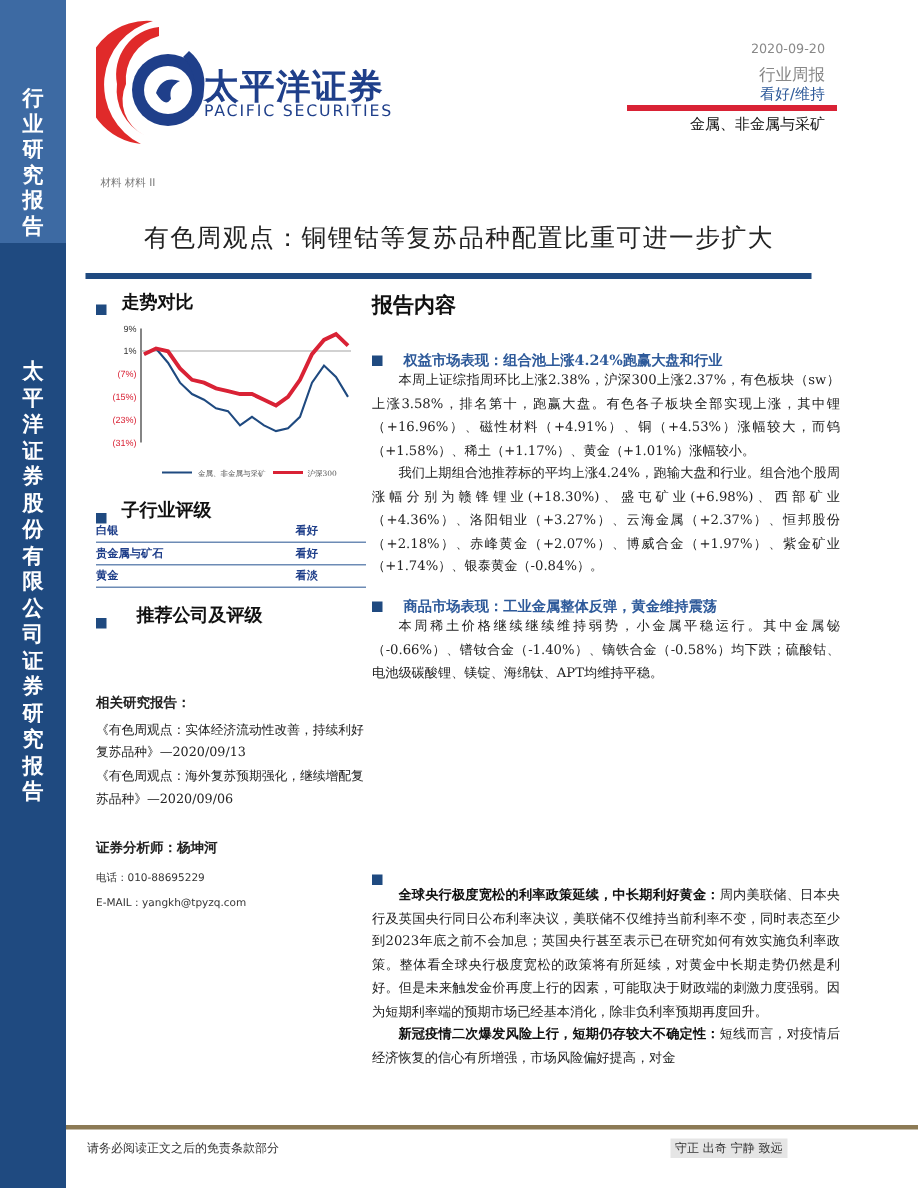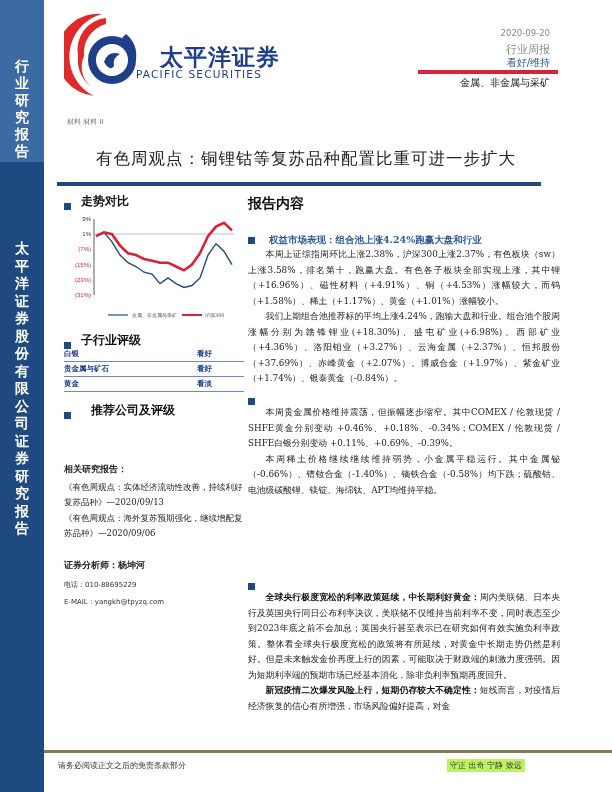--- a/index.html
+++ b/index.html
@@ -8,21 +8,21 @@
   .sidebar-top { position:absolute; left:0; top:0; width:44px; height:162px; background:#3d6aa3; }
   .sidebar-bottom { position:absolute; left:0; top:162px; width:44px; height:630px; background:#1f4a80; }
   .vert { position:absolute; left:0; width:44px; text-align:center; color:#fff; font-weight:bold;
           font-size:14px; line-height:17px; font-family:"DejaVu Serif", serif; }
   .vert span { display:block; }
   .vert-top { top:58px; }
   .vert-bottom { top:240px; font-size:14px; line-height:17.5px; }
 
   .logo { position:absolute; left:64px; top:10px; width:200px; height:90px; }
   .logo-cn { position:absolute; left:136px; top:42px; font-size:23px; font-weight:bold; color:#1f3f8a;
-             font-family:"DejaVu Sans", sans-serif; letter-spacing:1px;padding-left:24px; }
+             font-family:"DejaVu Sans", sans-serif; letter-spacing:1px; }
   .logo-en { position:absolute; left:136px; top:68px; font-size:10.5px; color:#1f3f8a;
              font-family:"DejaVu Sans", sans-serif; letter-spacing:1.2px; }
   .breadcrumb { position:absolute; left:67px; top:117px; font-size:7px; color:#777;
                 font-family:"DejaVu Sans", sans-serif; }
 
   .meta { position:absolute; right:62px; text-align:right; font-family:"DejaVu Sans", sans-serif; }
   .meta-date { top:28px; font-size:8.5px; color:#888; }
   .meta-type { top:42px; font-size:11px; color:#888; }
   .meta-rating { top:56px; font-size:10px; color:#2e5a9a; }
   .red-rule { position:absolute; left:418px; top:70px; width:140px; height:4px; background:#d92235; }
@@ -50,21 +50,21 @@
   .right-col { position:absolute; left:248px; width:312px; }
   .report-head { top:195px; font-size:14px; font-weight:bold; color:#111; }
   .bullet-head { font-weight:bold; color:#2e5a9a; font-size:9.5px; display:flex; align-items:center; }
   .bullet-head .sq { margin-right:14px; }
   .para { font-size:8.8px; line-height:15.5px; color:#222; text-align:justify; }
   .para.indent { text-indent:2em; }
   .para b { color:#111; }
 
   .footer-rule { position:absolute; left:44px; top:750px; width:568px; height:3px; background:#8c7a55; }
   .footer-left { position:absolute; left:58px; top:760px; font-size:8px; color:#333; }
-  .footer-right { position:absolute; left:447px; top:759px; font-size:8px; color:#333; background:#bef264; padding:1px 3px; }
+  .footer-right { position:absolute; left:447px; top:759px; font-size:8px; color:#333; background:#e5e5e5; padding:1px 3px; }
 </style>
 </head>
 <body>
 
 <div class="sidebar-top"></div>
 <div class="sidebar-bottom"></div>
 <div class="vert vert-top" id="vtop">
     <span>行</span>
     <span>业</span>
     <span>研</span>
@@ -174,28 +174,28 @@
 </div>
 
 <div class="right-col report-head">报告内容</div>
 
 <div class="right-col" style="top:234px;">
   <div class="bullet-head">
     <span class="sq"></span>
     <span>权益市场表现：组合池上涨4.24%跑赢大盘和行业</span>
   </div>
   <div class="para indent">本周上证综指周环比上涨2.38%，沪深300上涨2.37%，有色板块（sw）上涨3.58%，排名第十，跑赢大盘。有色各子板块全部实现上涨，其中锂（+16.96%）、磁性材料（+4.91%）、铜（+4.53%）涨幅较大，而钨（+1.58%）、稀土（+1.17%）、黄金（+1.01%）涨幅较小。</div>
-  <div class="para indent">我们上期组合池推荐标的平均上涨4.24%，跑输大盘和行业。组合池个股周涨幅分别为赣锋锂业(+18.30%)、盛屯矿业(+6.98%)、西部矿业（+4.36%）、洛阳钼业（+3.27%）、云海金属（+2.37%）、恒邦股份（+37.69%）、赤峰黄金（+2.07%）、博威合金（+1.97%）、紫金矿业（+1.74%）、银泰黄金（-0.84%）。</div>
+  <div class="para indent">我们上期组合池推荐标的平均上涨4.24%，跑输大盘和行业。组合池个股周涨幅分别为赣锋锂业(+18.30%)、盛屯矿业(+6.98%)、西部矿业（+4.36%）、洛阳钼业（+3.27%）、云海金属（+2.37%）、恒邦股份（+2.18%）、赤峰黄金（+2.07%）、博威合金（+1.97%）、紫金矿业（+1.74%）、银泰黄金（-0.84%）。</div>
 </div>
 
 <div class="right-col" style="top:398px;">
   <div class="bullet-head">
     <span class="sq"></span>
-  </div>
-  <div class="para indent">本周贵金属价格维持震荡，但振幅逐步缩窄。其中COMEX / 伦敦现货 / SHFE黄金分别变动 +0.46%、+0.18%、-0.34%；COMEX / 伦敦现货 / SHFE白银分别变动 +0.11%、+0.69%、-0.39%。</div>
+    <span>商品市场表现：工业金属整体反弹，黄金维持震荡</span>
+  </div>
   <div class="para indent">本周稀土价格继续继续维持弱势，小金属平稳运行。其中金属铋（-0.66%）、镨钕合金（-1.40%）、镝铁合金（-0.58%）均下跌；硫酸钴、电池级碳酸锂、镁锭、海绵钛、APT均维持平稳。</div>
 </div>
 
 <div class="right-col" style="top:583px;">
   <div class="bullet-head">
     <span class="sq"></span>
   </div>
   <div class="para indent"><b>全球央行极度宽松的利率政策延续，中长期利好黄金：</b><span>周内美联储、日本央行及英国央行同日公布利率决议，美联储不仅维持当前利率不变，同时表态至少到2023年底之前不会加息；英国央行甚至表示已在研究如何有效实施负利率政策。整体看全球央行极度宽松的政策将有所延续，对黄金中长期走势仍然是利好。但是未来触发金价再度上行的因素，可能取决于财政端的刺激力度强弱。因为短期利率端的预期市场已经基本消化，除非负利率预期再度回升。</span></div>
   <div class="para indent"><b>新冠疫情二次爆发风险上行，短期仍存较大不确定性：</b><span>短线而言，对疫情后经济恢复的信心有所增强，市场风险偏好提高，对金</span></div>
 </div>

